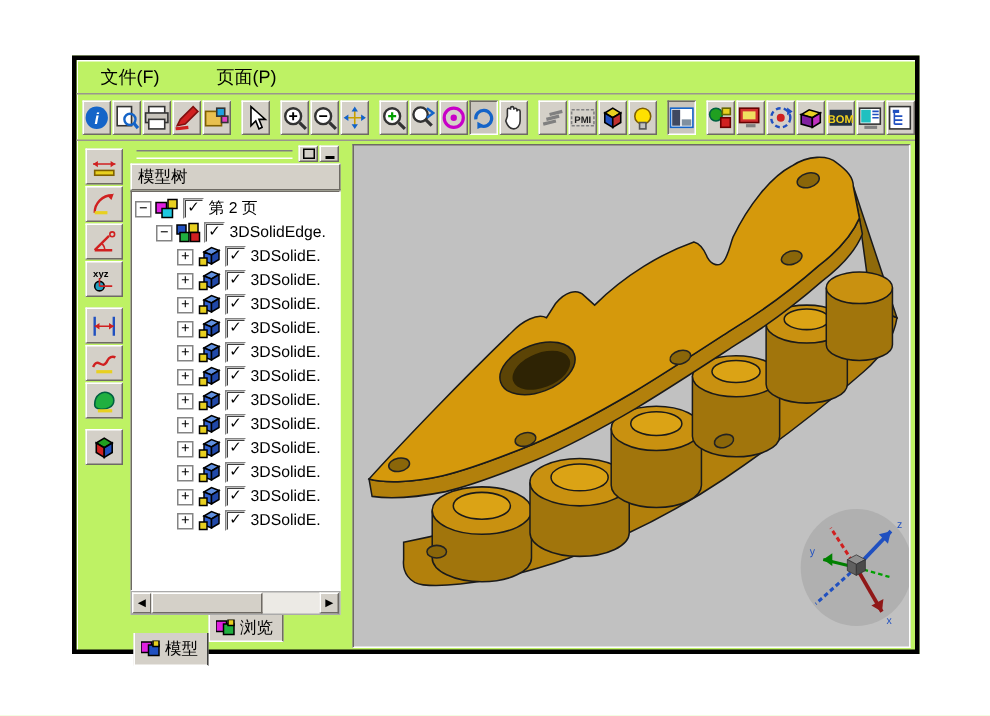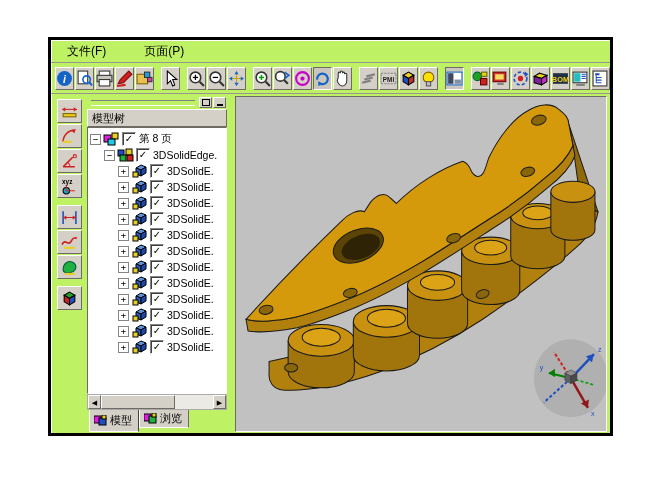--- a/index.html
+++ b/index.html
@@ -47,21 +47,21 @@
       box-shadow:inset 1px 1px 0 #404040;font-size:10px;line-height:11px;text-align:center;font-weight:bold;margin-right:3px;}
   .tlabel{font-size:10.5px;}
   
   .hscroll{height:14px;display:flex;align-items:stretch;background:#ECEAE5;border:1px solid #aaa;}
   .scbtn{width:13px;background:#D4D0C8;border:1px solid;border-color:#fff #6e6a64 #6e6a64 #fff;
          font-size:7px;line-height:11px;text-align:center;padding:0;}
   .scthumb{width:72px;background:#D4D0C8;border:1px solid;border-color:#fff #6e6a64 #6e6a64 #fff;}
   
   .tabrow{height:22px;display:flex;align-items:flex-start;padding-left:2px;}
   .tab{height:19px;display:flex;align-items:center;gap:3px;padding:0 6px 0 4px;font-size:11px;
-       background:#D4D0C8;border:1px solid;border-color:#6e6a64 #6e6a64 #fff #fff;border-top:none;margin-top:0;}
+       background:#D4D0C8;border:1px solid;border-color:#6e6a64 #6e6a64 #fff #fff;border-top:none;margin-top:12px;}
   .tab.selected{height:21px;border-color:#404040 #404040 #fff #fff;z-index:2;}
   .tab:not(.selected){height:17px;margin-top:0;}
   .tab svg{width:13px;height:11px;}
   
   .splitter{width:8px;}
   .viewport{flex:1;position:relative;background:#C1C1C1;border:1px solid;border-color:#6e6a64 #fff #fff #6e6a64;
             margin-right:1px;min-width:0;}
   .viewport svg{position:absolute;left:0;top:0;width:100%;height:100%;}
   
   .statusbar{height:19px;display:flex;align-items:stretch;gap:3px;padding:2px 3px 2px 4px;}
@@ -433,21 +433,21 @@
           <div class="trow">
             <span class="exp">−</span>
             <span class="nicon">
               <svg viewBox="0 0 17 14">
                   <rect x="1" y="3" width="7" height="7" fill="#E020E0" stroke="#000"></rect>
                   <rect x="9" y="1" width="6" height="6" fill="#E8D020" stroke="#000"></rect>
                   <rect x="5" y="7" width="7" height="6" fill="#20C8E0" stroke="#000"></rect>
                 </svg>
             </span>
             <span class="cb"><span>✓</span></span>
-            <span class="tlabel">第 8 页</span>
+            <span class="tlabel">第 2 页</span>
           </div>
           <div class="trow">
             <span class="ind1"></span>
             <span class="exp">−</span>
             <span class="nicon">
               <svg viewBox="0 0 17 14">
                   <rect x="1" y="2" width="6" height="6" fill="#2050C0" stroke="#000"></rect>
                   <rect x="9" y="1" width="6" height="6" fill="#E8D020" stroke="#000"></rect>
                   <rect x="3" y="7" width="6" height="6" fill="#20B040" stroke="#000"></rect>
                   <rect x="10" y="7" width="6" height="6" fill="#D02020" stroke="#000"></rect>

